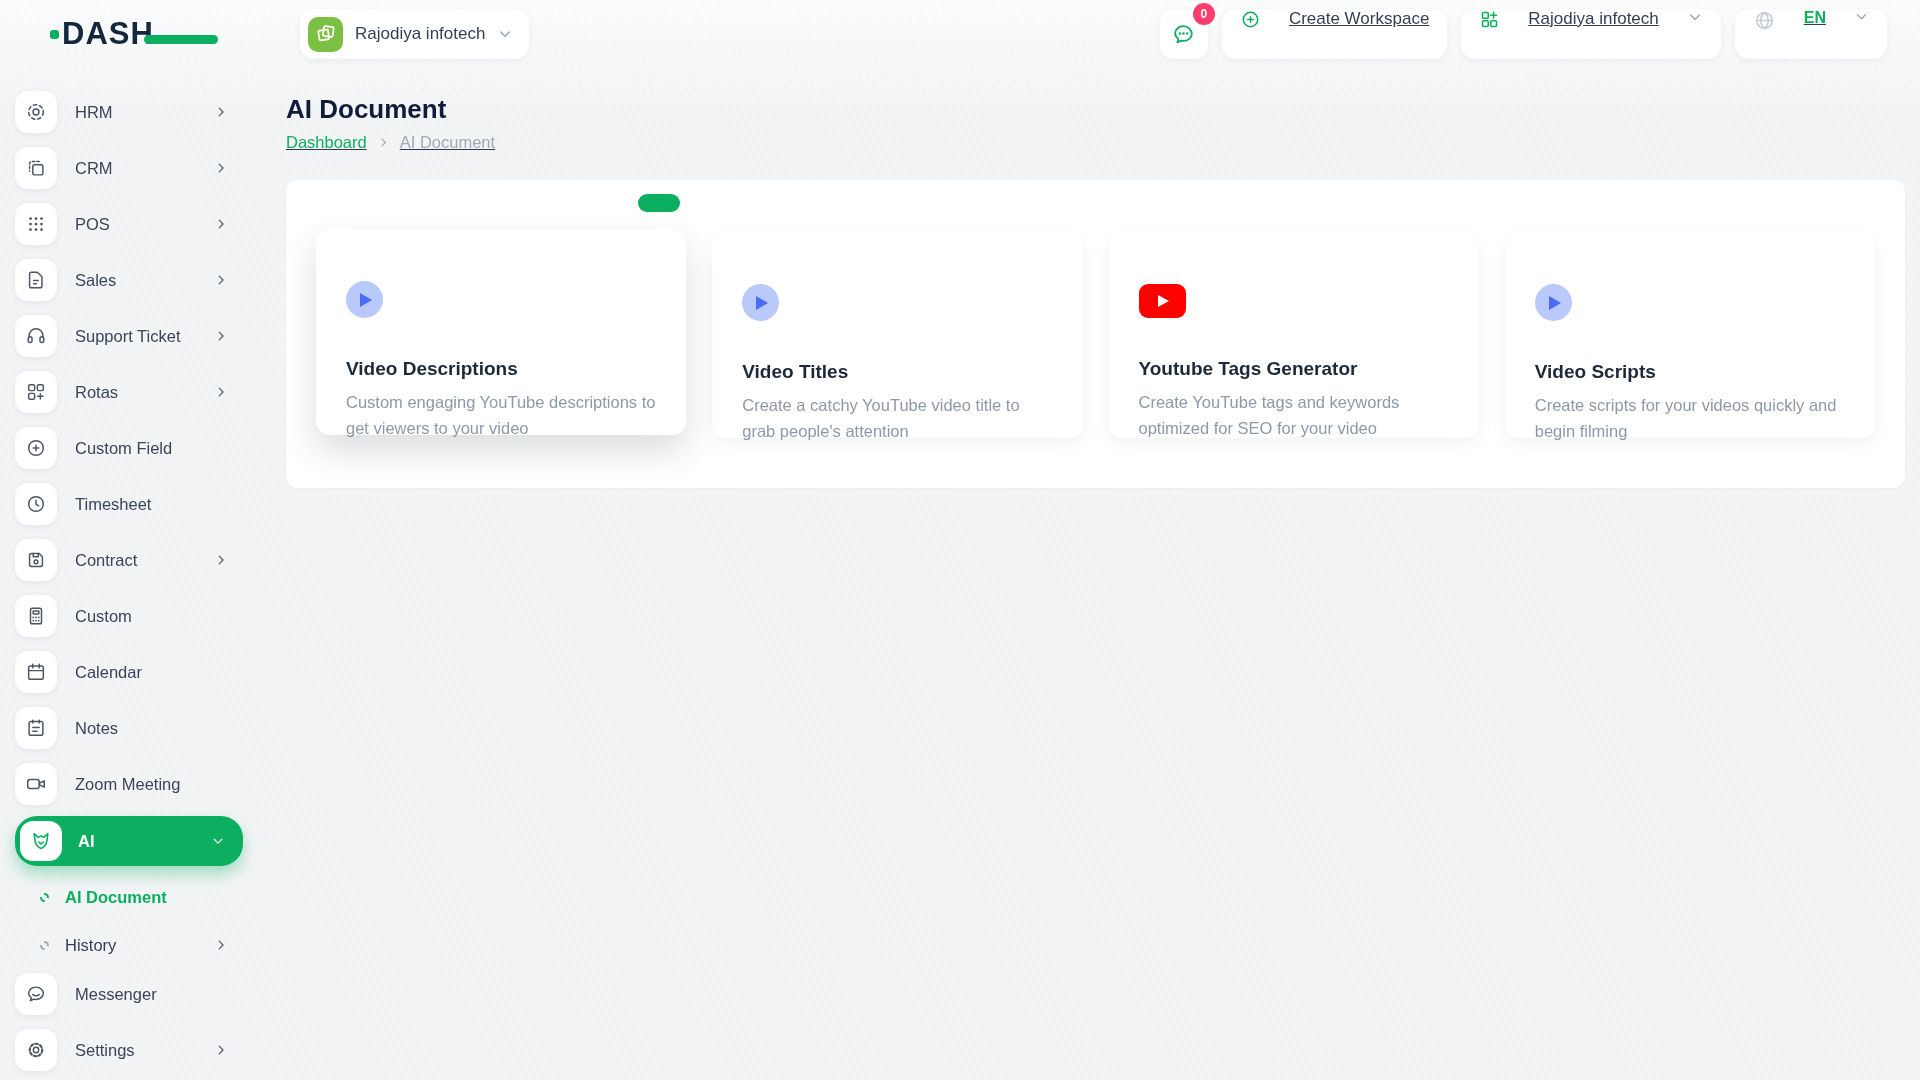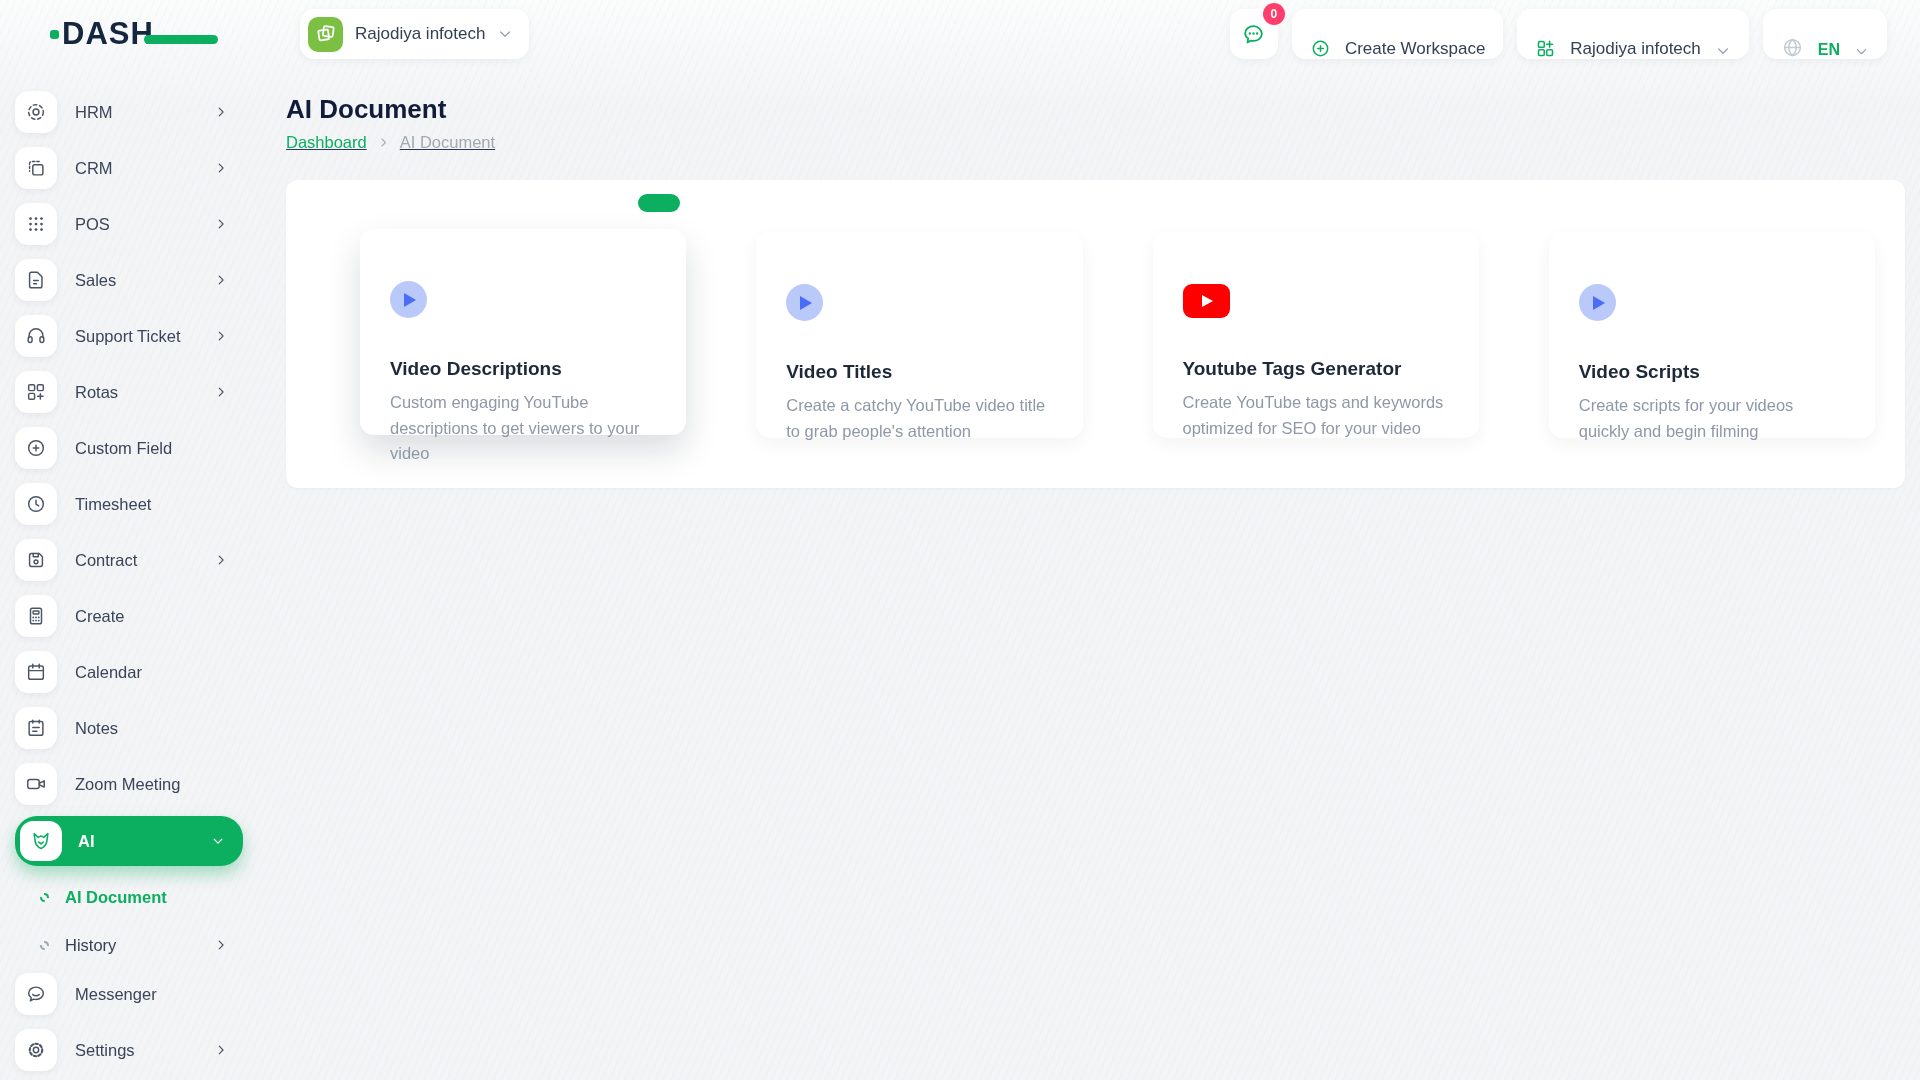--- a/index.html
+++ b/index.html
@@ -28,22 +28,22 @@
   }
   .ws-avatar { width:35px; height:35px; border-radius:10px; background:#7BC043; display:flex; align-items:center; justify-content:center; }
   .ws-name { font-size:17px; color:#344054; }
   .chev { color:#98A2B3; }
 
   .header-right { margin-left:auto; display:flex; align-items:center; gap:14px; }
   .chat-tile { position:relative; width:48px; height:50px; background:#fff; border-radius:14px;
     display:flex; align-items:center; justify-content:center; box-shadow:0 2px 8px rgba(16,24,40,.05); cursor:pointer; }
   .chat-tile .badge { position:absolute; top:-6px; right:-7px; min-width:22px; height:22px; border-radius:50%;
     background:#FF3E6E; color:#fff; font-size:12px; font-weight:700; display:flex; align-items:center; justify-content:center; }
-  .hbtn { height:50px; background:#fff; border:none; border-radius:14px; display:flex; align-items:flex-end; gap:14px;
-    padding:0 18px; font-family:inherit; font-size:17px; color:#344054; box-shadow:0 2px 8px rgba(16,24,40,.05); cursor:pointer; }
+  .hbtn { height:50px; background:#fff; border:none; border-radius:14px; display:flex; align-items:flex-start; gap:28px;
+    padding:0 18px; font-family:inherit; font-size:17px; color:#344054; box-shadow:0 2px 8px rgba(16,24,40,.05); cursor:pointer;text-decoration:underline; }
   .hbtn .lang { color:#0CAF60; font-weight:600; font-size:16px; }
 
   
   .layout { display:flex; height:1012px; }
   .sidebar { width:260px; flex:0 0 260px; padding:20px 0 16px 15px; overflow:hidden; }
   .content { flex:1; padding:0 15px 0 26px; }
 
   
   .side-item { height:48px; margin-bottom:8px; display:flex; align-items:center; cursor:pointer; position:relative; }
   .icon-tile { width:42px; height:42px; border-radius:13px; background:#fff; box-shadow:0 2px 7px rgba(16,24,40,.06);
@@ -75,21 +75,21 @@
   .breadcrumb .bc-current { color:#A3A9B3; }
 
   
   .panel { margin-top:28px; background:#fff; border-radius:12px; padding:14px 30px 50px; box-shadow:0 1px 3px rgba(16,24,40,.04); }
   .tabs { display:flex; align-items:center; gap:9px; padding-left:16px; margin-bottom:20px; }
   .tab { border:none; background:transparent; font-family:inherit; font-size:17px; color:#0CAF60; padding:9px 21px;
     border-radius:999px; cursor:pointer; }
   .tab.active { background:#0CAF60; color:#fff; }
 
   .cards { display:grid; grid-template-columns:repeat(4,1fr); gap:26px; }
-  .card { background:#fff; border-radius:14px; height:206px; padding:28px 30px; box-shadow:0 6px 18px rgba(16,24,40,.05); cursor:pointer;margin-left:44px; }
+  .card { background:#fff; border-radius:14px; height:206px; padding:28px 30px; box-shadow:0 6px 18px rgba(16,24,40,.05); cursor:pointer; }
   .card.featured { box-shadow:0 16px 34px rgba(16,24,40,.15); transform:translateY(-3px); }
   .card-icon { margin-top:24px; }
   .card-icon.video-play-icon { width:37px; height:37px; border-radius:50%; background:#B9C9F9; display:flex; align-items:center; justify-content:center; }
   .card-icon.video-play-icon::after { content:""; display:block; margin-left:3px; width:0; height:0;
     border-left:12px solid #4A6CF7; border-top:7px solid transparent; border-bottom:7px solid transparent; }
   .card-icon.youtube-icon { width:47px; height:34px; border-radius:9px; background:#FF0000; display:flex; align-items:center; justify-content:center; }
   .card-icon.youtube-icon::after { content:""; display:block; margin-left:2px; width:0; height:0;
     border-left:11px solid #fff; border-top:6.5px solid transparent; border-bottom:6.5px solid transparent; }
   .card-title { margin-top:40px; font-size:19px; font-weight:700; color:#1D2939; }
   .card-desc { margin-top:10px; font-size:16.5px; line-height:1.55; color:#8E98A7; }
@@ -395,21 +395,21 @@
           </svg>
       </span>
     </div>
       <div class="side-item no-chev">
       <span class="icon-tile">
         <svg class="ic" width="22" height="22">
             <use href="#i-assets"></use>
           </svg>
       </span>
 
-      <span class="side-label">Create</span>
+      <span class="side-label">Custom</span>
 
     </div>
       <div class="side-item no-chev">
       <span class="icon-tile">
         <svg class="ic" width="22" height="22">
             <use href="#i-calendar"></use>
           </svg>
       </span>
 
       <span class="side-label">Calendar</span>

